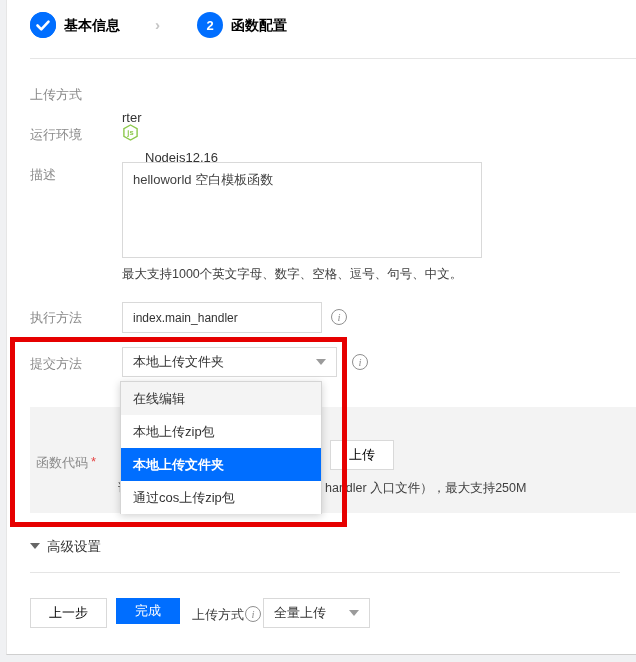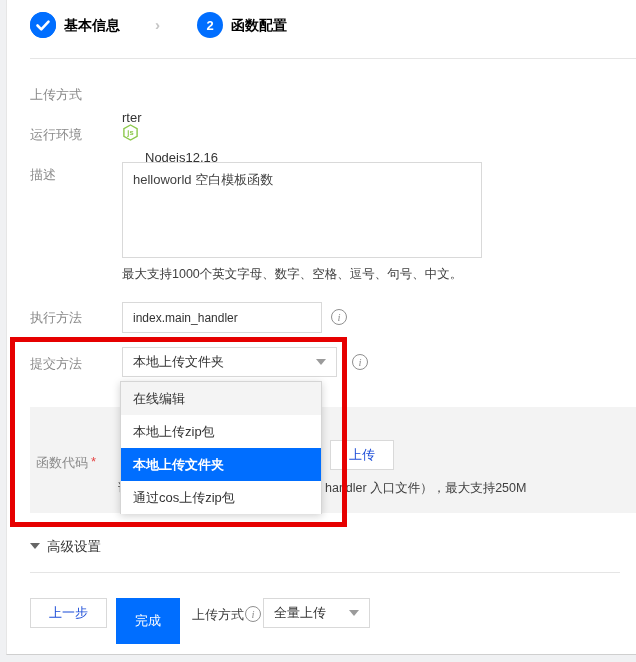--- a/index.html
+++ b/index.html
@@ -78,21 +78,21 @@
 
   
   .code-section {
     position:absolute; left:30px; top:407px; width:606px; height:106px;
     background:#f3f3f3; z-index:1;
   }
   .required-star { color:#e54545; margin-left:3px; }
 
   .btn {
     display:flex; align-items:center; justify-content:center;
-    font-size:13px; cursor:pointer; border:1px solid #d9d9d9; background:#fff; color:#1d4ed8;
+    font-size:13px; cursor:pointer; border:1px solid #d9d9d9; background:#fff; color:#000000;
   }
   .btn-primary { background:#006eff; border-color:#006eff; color:#fff; }
 
   
   .annotation {
     position:absolute; left:10px; top:337px; width:337px; height:190px;
     border:5px solid #e60000; z-index:50; pointer-events:none;
   }
 
   .adv-caret {
@@ -167,20 +167,20 @@
 
   <div class="annotation"></div>
 
   <div class="abs" style="left:30px; top:538px; display:flex; align-items:center; cursor:pointer;">
     <span class="adv-caret"></span>
     <span style="font-size:13.5px; color:#333;">高级设置</span>
   </div>
   <div class="footer-divider"></div>
 
   <div class="abs btn" style="left:30px; top:598px; width:77px; height:30px;">上一步</div>
-  <div class="abs btn btn-primary" style="left:116px; top:598px; width:64px; height:46px;">完成</div>
+  <div class="abs btn btn-primary" style="left:116px; top:598px; width:64px; height:26px;">完成</div>
   <div class="abs hint" style="left:192px; top:606px; font-size:13px;">上传方式</div>
   <div class="abs info-icon" style="left:245px; top:606px;">i</div>
   <div class="abs select-box" style="left:263px; top:598px; width:107px; height:30px;">
     <span>全量上传</span>
     <span class="select-arrow"></span>
   </div>
 </div>
 
 </body></html>

